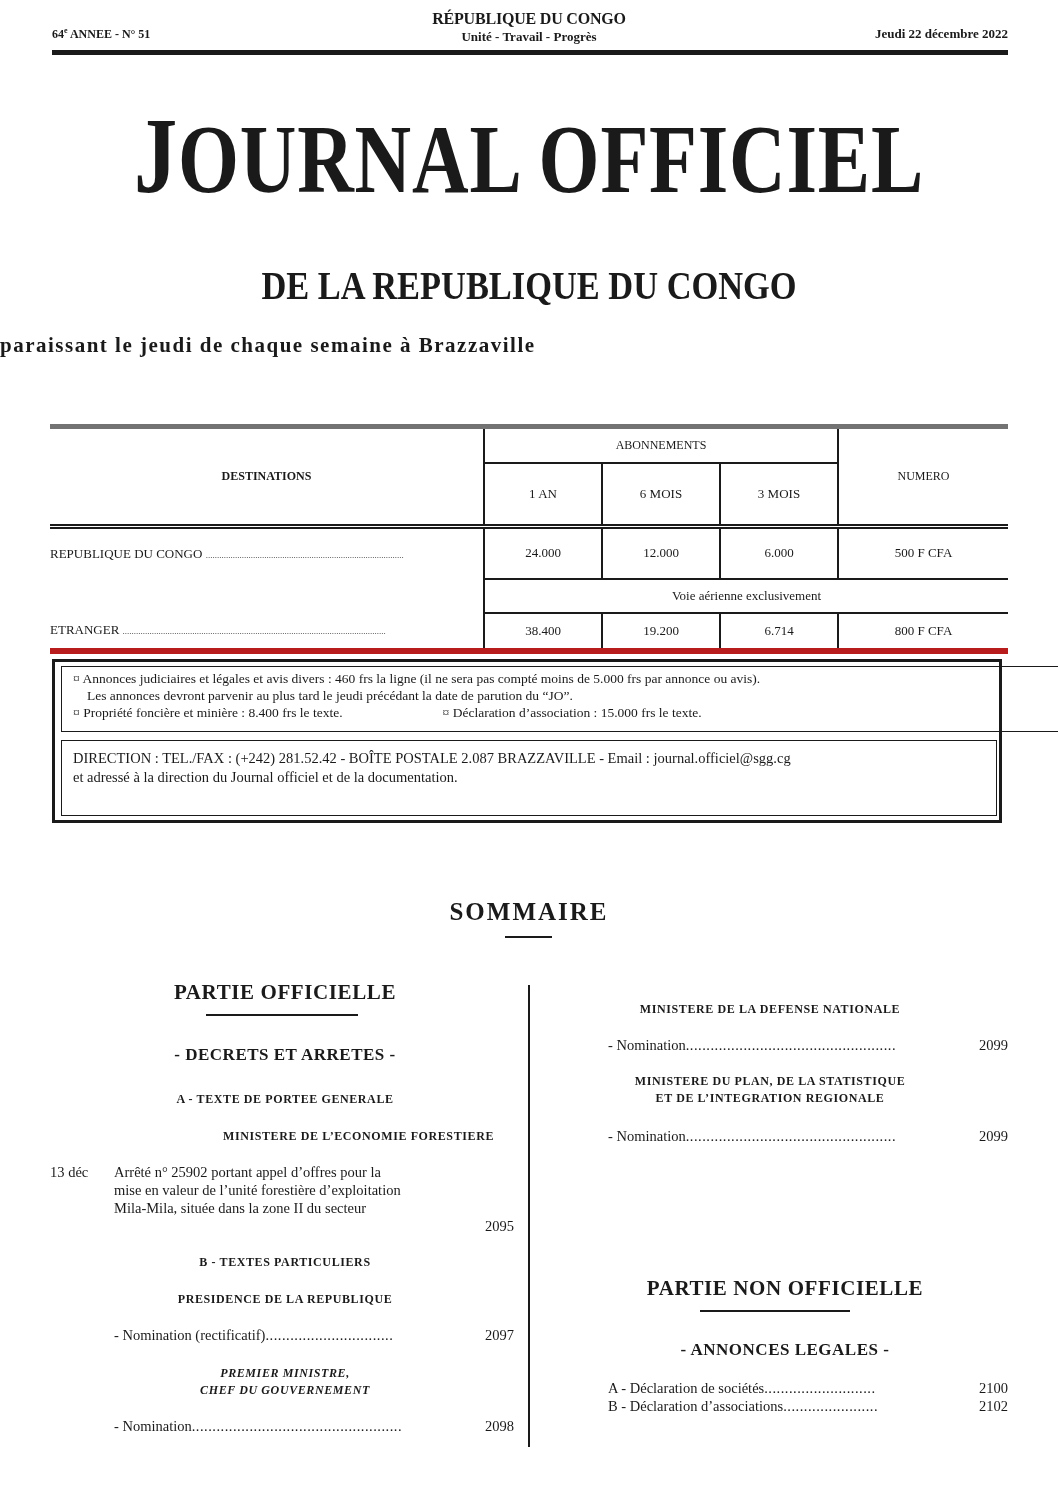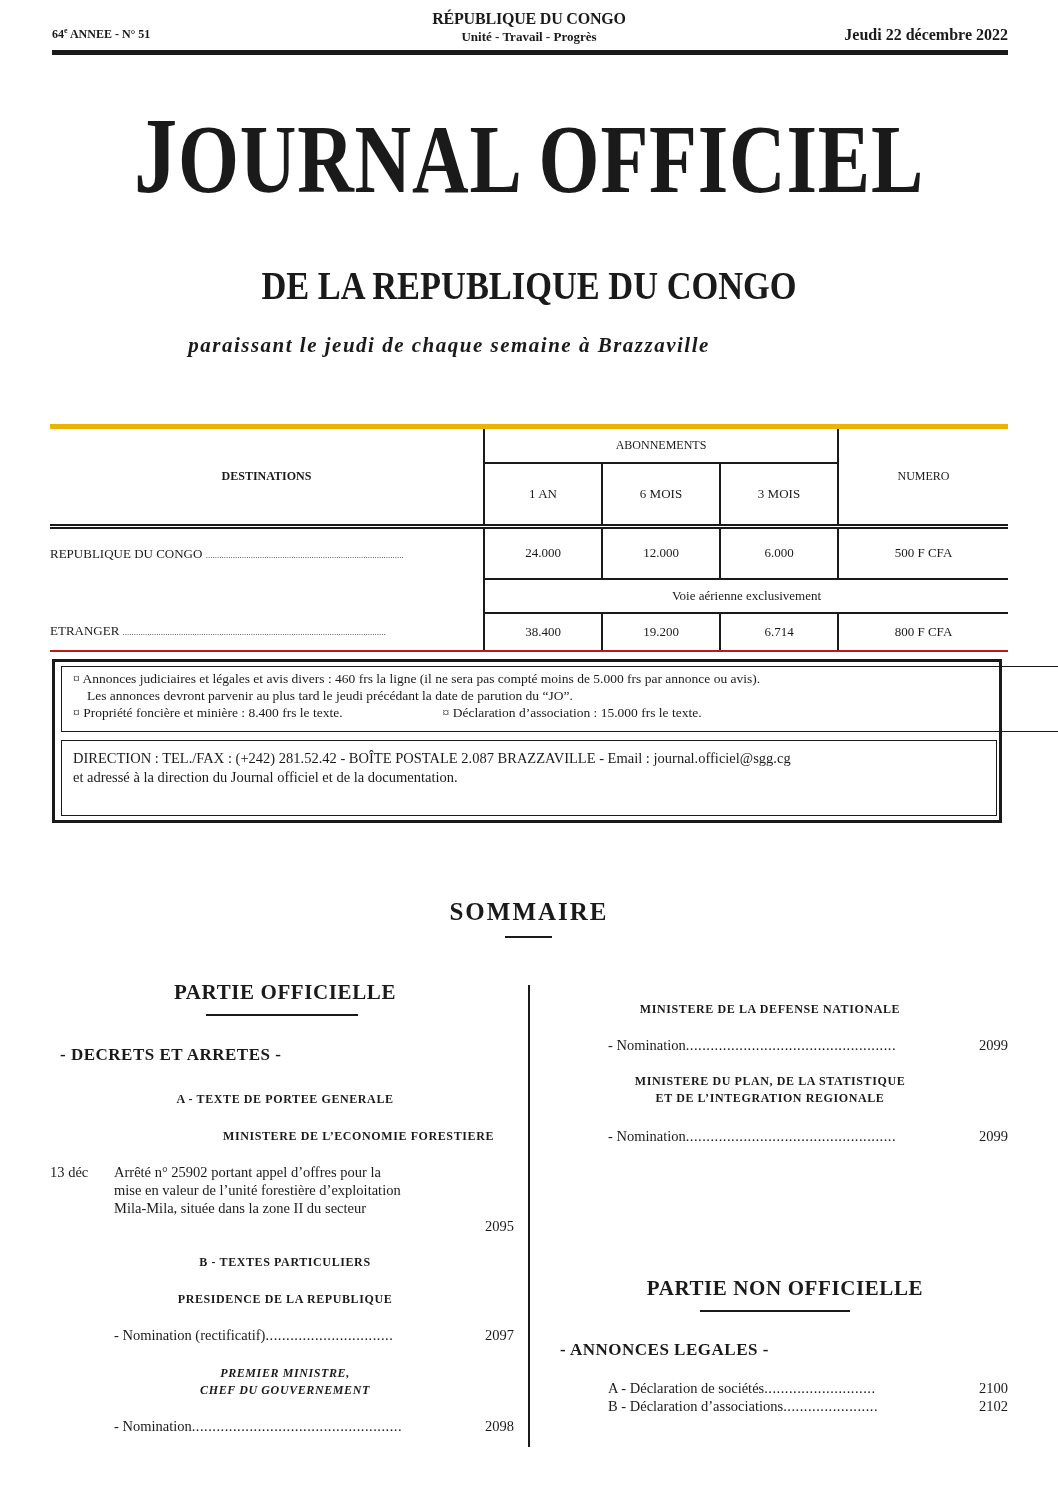--- a/index.html
+++ b/index.html
@@ -5,55 +5,55 @@
   html, body { margin: 0; padding: 0; background: #ffffff; }
   body { width: 1058px; height: 1497px; position: relative; overflow: hidden; color: #1a1a1a; font-family: "Liberation Serif", "DejaVu Serif", serif; }
   .abs { position: absolute; }
 
   
   .top-left { left: 52px; top: 26px; font-size: 12px; font-weight: bold; }
   .top-left sup { font-size: 8px; }
   .top-center { left: 329px; width: 400px; top: 10px; text-align: center; }
   .top-center .rep { font-size: 16px; font-weight: bold; letter-spacing: -0.2px; }
   .top-center .motto { font-size: 13px; font-weight: bold; margin-top: 1px; }
-  .top-right { right: 50px; top: 26px; font-size: 16px; font-weight: bold; }
+  .top-right { right: 50px; top: 26px; font-size: 13px; font-weight: bold; }
   .top-rule { left: 52px; width: 956px; top: 50px; height: 5px; background: #1a1a1a; }
 
   .mast { left: 0; width: 1058px; top: 102px; text-align: center; font-size: 98px; font-weight: bold; transform: scaleX(0.8); letter-spacing: 1px; line-height: 1; }
   .mast .big { font-size: 108px; }
   .subtitle { left: 0; width: 1058px; top: 262px; text-align: center; font-size: 40px; font-weight: bold; transform: scaleX(0.86); }
-  .tagline { left: 0; width: 898px; top: 333px; text-align: center; font-size: 21px; font-style: italic; font-weight: bold; letter-spacing: 1.5px; }
+  .tagline { left: 0; width: 898px; top: 333px; font-size: 21px; font-weight: bold; letter-spacing: 1.5px; }
 
   
   .sub-table { left: 50px; top: 424px; width: 958px; border-collapse: collapse; font-size: 13px; }
   .sub-table td { padding: 0; text-align: center; vertical-align: middle; }
-  .sub-table .thick-top td { border-top: 5px solid #eab308; }
+  .sub-table .thick-top td { border-top: 5px solid #737373; }
   .sub-table .vl { border-left: 2px solid #1a1a1a; }
   .sub-table .bt { border-top: 2px solid #1a1a1a; }
   .sub-table .double-top td { border-top: 5px double #1a1a1a; }
-  .sub-table .bb td { border-bottom: 2px solid #b91c1c; }
+  .sub-table .bb td { border-bottom: 6px solid #b91c1c; }
   .hdr { font-weight: bold; font-size: 12px; }
   .dest { text-align: left !important; font-size: 13px; }
   .dots { font-size: 9px; letter-spacing: 0; }
 
   
   .outer-box { left: 52px; top: 659px; width: 950px; height: 164px; border: 3px solid #1a1a1a; box-sizing: border-box; }
   .box1 { left: 61px; top: 666px; width: 1010px; height: 66px; border: 1.5px solid #1a1a1a; box-sizing: border-box; padding: 3px 11px; font-size: 13.5px; line-height: 17px; }
   .box2 { left: 61px; top: 740px; width: 936px; height: 76px; border: 1.5px solid #1a1a1a; box-sizing: border-box; padding: 8px 11px; font-size: 14.5px; line-height: 19px; }
   .ind { padding-left: 14px; }
   .tabgap { display: inline-block; width: 100px; }
 
   
   .som-title { left: 0; width: 1058px; top: 898px; text-align: center; font-size: 25px; font-weight: bold; letter-spacing: 2px; }
   .som-rule { left: 505px; width: 47px; top: 936px; height: 2px; background: #1a1a1a; }
   .col-divider { left: 528px; top: 985px; width: 1.5px; height: 462px; background: #1a1a1a; }
 
   .h-part { font-size: 21px; font-weight: bold; text-align: center; letter-spacing: 0.6px; }
   .h-rule { height: 1.5px; background: #1a1a1a; }
-  .h-sec { font-size: 17px; font-weight: bold; text-align: left; letter-spacing: 0.5px; }
+  .h-sec { font-size: 17px; font-weight: bold; text-align: center; letter-spacing: 0.5px; }
   .h-min { font-size: 12px; font-weight: bold; text-align: center; letter-spacing: 0.6px; line-height: 17px; }
   .entry { font-size: 14.5px; line-height: 18px; }
   .pg { position: absolute; right: 0; bottom: 0; }
   .dotsfill { letter-spacing: 0.5px; }
 </style>
 </head>
 <body>
 
 <div class="abs top-left"><span>64</span><sup>e</sup><span> ANNEE - N° 51</span></div>
 <div class="abs top-center">

